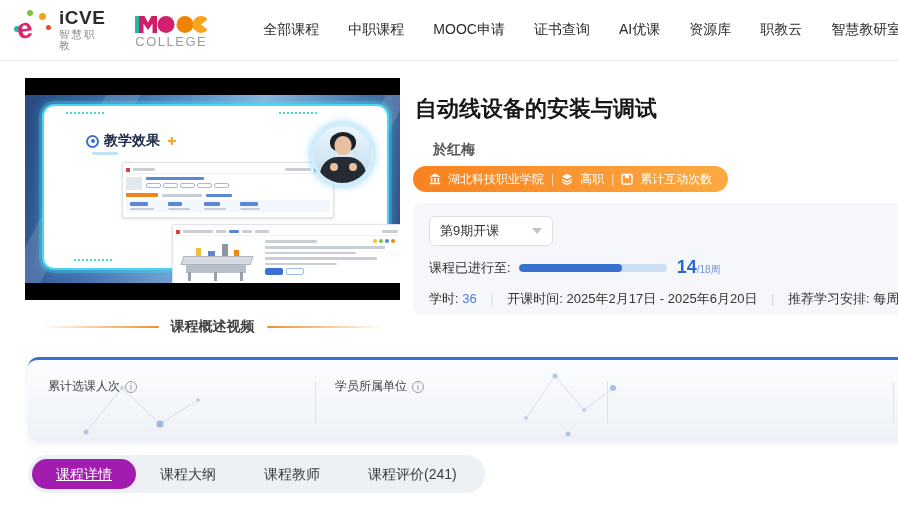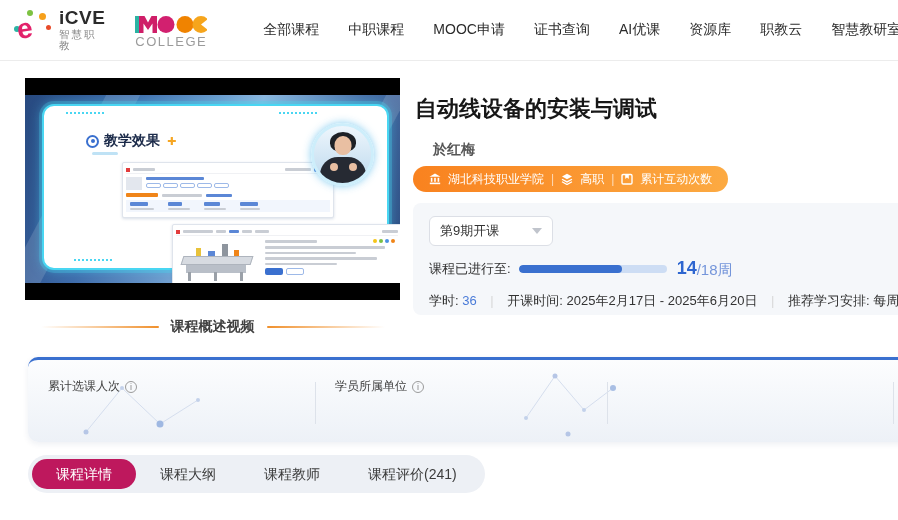--- a/index.html
+++ b/index.html
@@ -122,21 +122,21 @@
     background:#f5f7fa; border-radius:8px; padding:13px 16px; }
   .select { width:124px; height:30px; background:#fff; border:1px solid #dcdfe6; border-radius:6px;
     display:flex; align-items:center; justify-content:space-between; padding:0 10px;
     font-size:13px; color:#333; cursor:pointer; }
   .select-caret { width:0; height:0; border-left:5px solid transparent; border-right:5px solid transparent;
     border-top:6px solid #c0c4cc; }
   .progress-row { margin-top:11px; display:flex; align-items:center; font-size:13px; color:#333; }
   .pbar { width:148px; height:8px; background:#cdddf4; border-radius:4px; margin-left:8px; overflow:hidden; }
   .pfill { height:100%; background:#3a70cf; border-radius:4px; }
   .pcur { margin-left:10px; font-size:18px; font-weight:bold; color:#2e66d0; }
-  .ptot { font-size:15px; color:#7495da; margin-top:4px; }
+  .ptot { font-size:10px; color:#7495da; margin-top:4px; }
   .meta-row { margin-top:12px; font-size:13px; color:#333; white-space:nowrap; }
   .meta-sep { color:#d8d8d8; margin:0 10px; }
   .meta-blue { color:#4a7bd8; }
 
   
   .stats-card { position:absolute; left:28px; top:357px; width:890px; height:85px;
     border-top:3px solid #3a70cf; border-radius:10px;
     background:linear-gradient(180deg,#fcfdfe 0%,#edf1f7 100%);
     box-shadow:0 2px 6px rgba(20,50,100,.08); }
   .constellation { position:absolute; left:0; top:0; }
@@ -150,21 +150,21 @@
   .info-i::after { content:"i"; }
   .stat-div { position:absolute; top:22px; width:1px; height:42px; background:#dde2ea; }
   .sd1 { left:287px; } .sd2 { left:579px; } .sd3 { left:865px; }
   .st1 { left:20px; } .st2 { left:307px; } .st3 { left:599px; }
 
   
   .tabs { position:absolute; left:28px; top:455px; height:38px; display:inline-flex; align-items:center;
     background:#edf0f5; border-radius:19px; padding:0 4px; }
   .tab { padding:0 24px; height:30px; line-height:30px; font-size:14px; color:#3c3c3c;
     border-radius:15px; cursor:pointer; white-space:nowrap; }
-  .tab.active { background:#be185d; color:#fff; }
+  .tab.active { background:#a21caf; color:#fff;text-decoration:underline; }
 </style>
 </head>
 <body>
 
 <div class="topbar">
   <div class="icve-mark">
     <span class="dot dot-teal"></span>
     <span class="dot dot-green"></span>
     <span class="dot dot-orange"></span>
     <span class="dot dot-red"></span>

